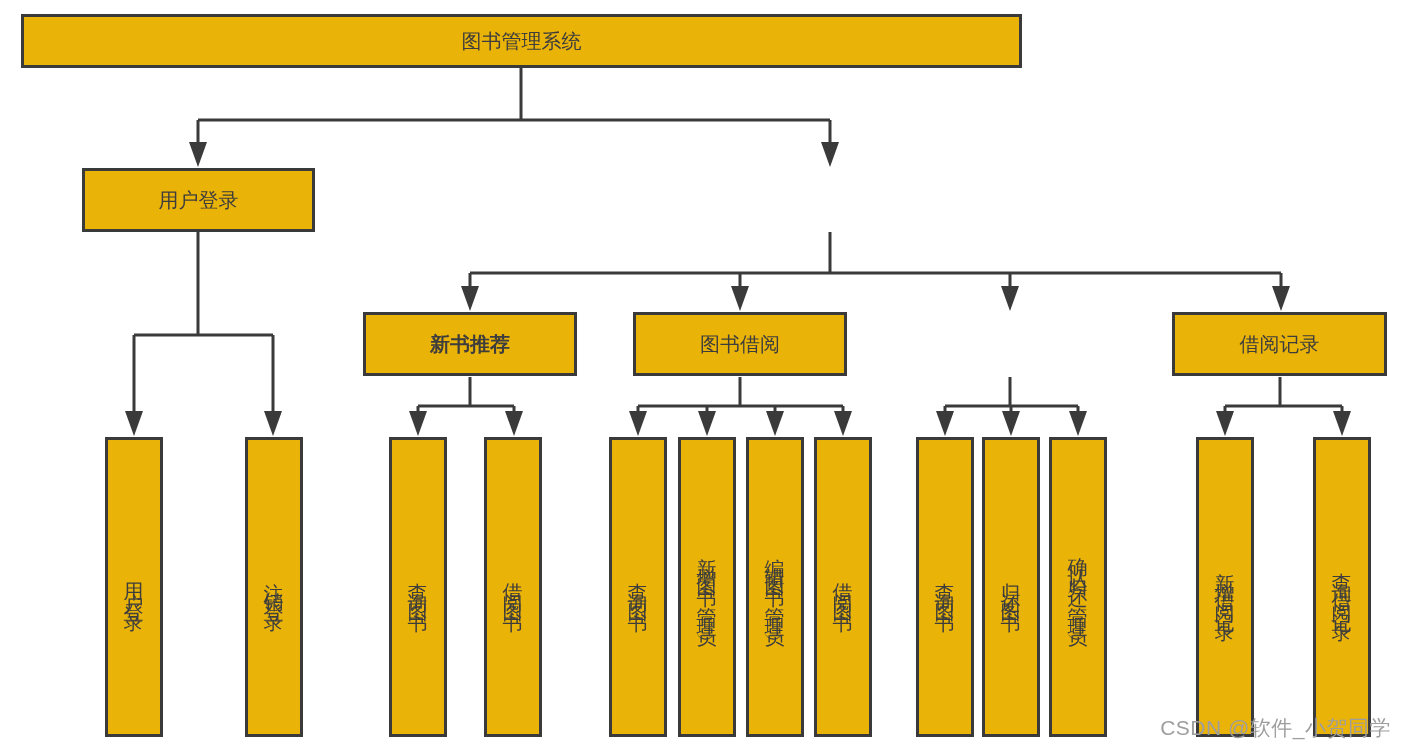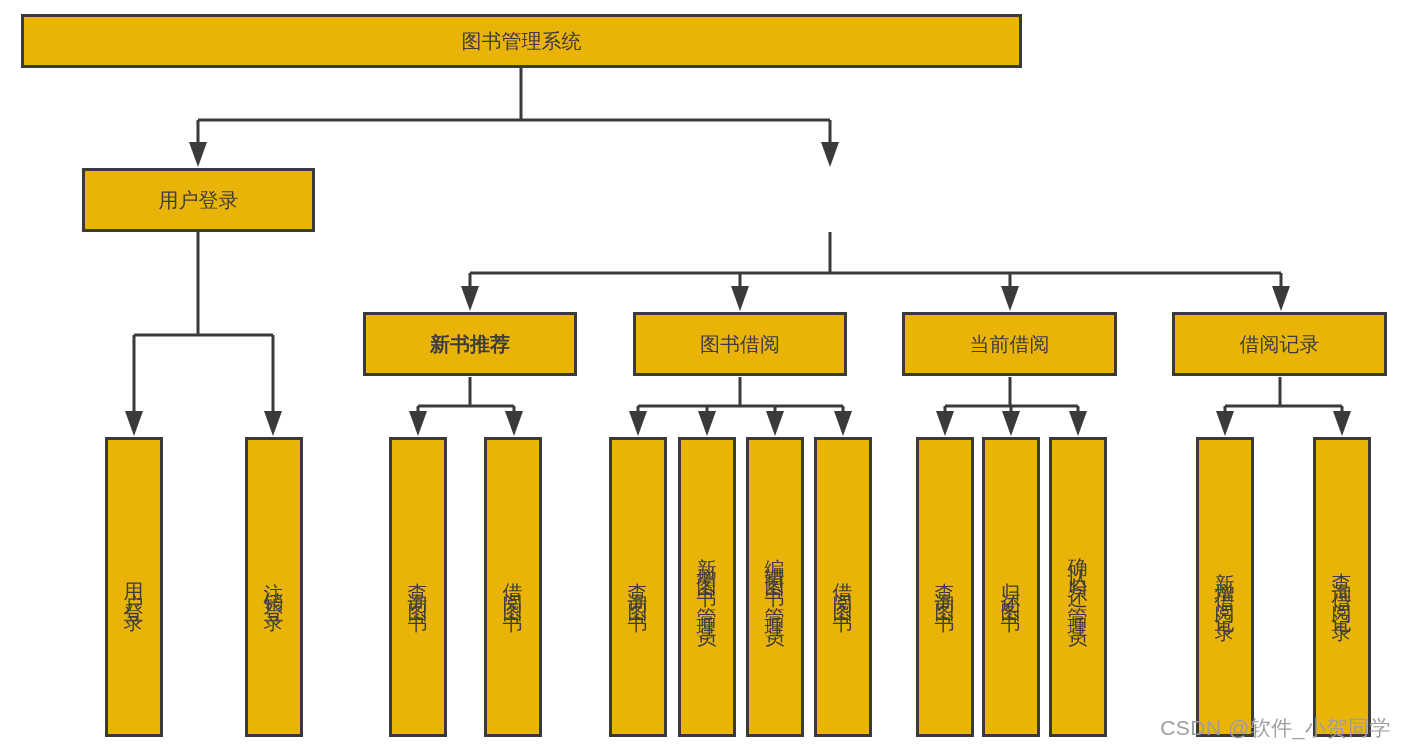--- a/index.html
+++ b/index.html
@@ -113,23 +113,20 @@
   <div class="node" style="left:82px; top:168px; width:233px; height:64px;">
     <span>用户登录</span>
   </div>
 
   <div class="node" style="left:363px; top:312px; width:214px; height:64px;font-weight:bold;">
     <span>新书推荐</span>
   </div>
   <div class="node" style="left:633px; top:312px; width:214px; height:64px;">
     <span>图书借阅</span>
   </div>
-  <div class="node" style="left:902px; top:312px; width:215px; height:64px;">
-    <span>当前借阅</span>
-  </div>
   <div class="node" style="left:1172px; top:312px; width:215px; height:64px;">
     <span>借阅记录</span>
   </div>
 
   <div class="node tall" style="left:105px;">
     <span class="vtext">用户登录</span>
   </div>
   <div class="node tall" style="left:245px;">
     <span class="vtext">注销登录</span>
   </div>

